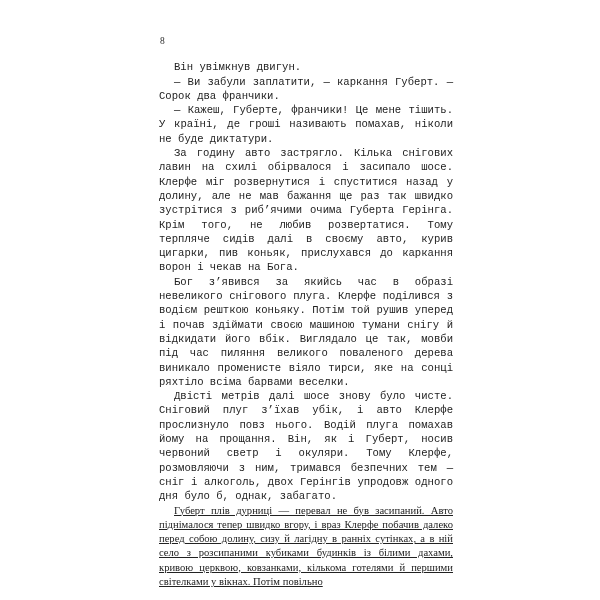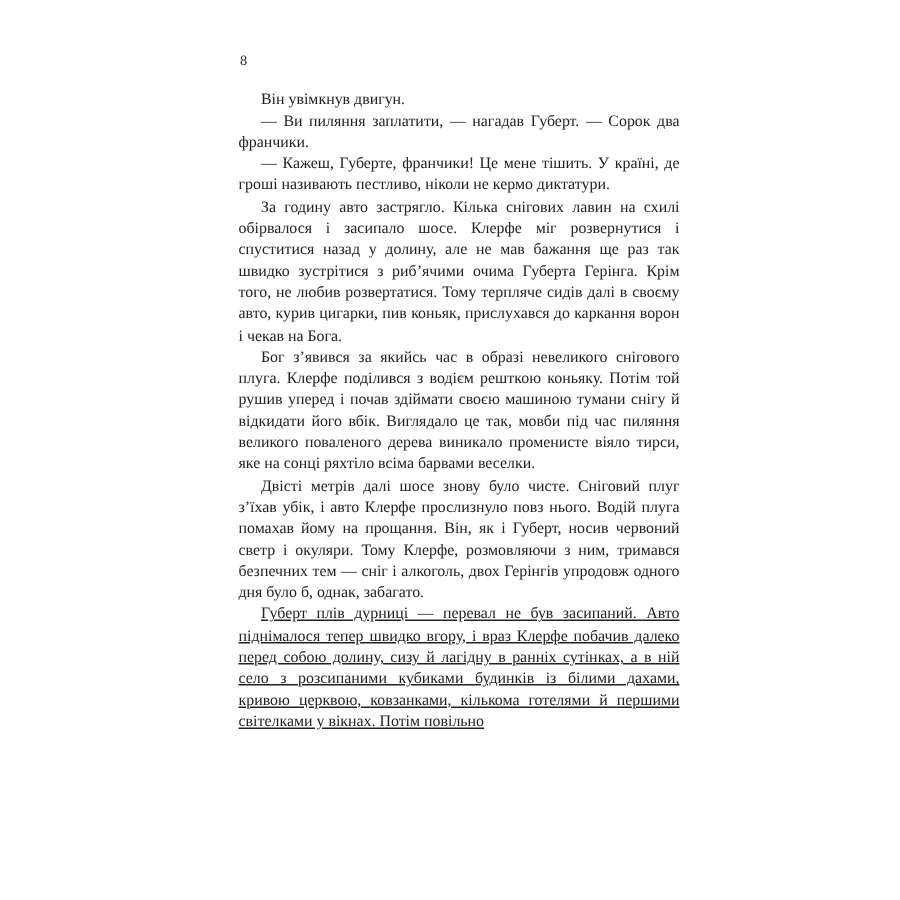--- a/index.html
+++ b/index.html
@@ -50,34 +50,35 @@
   .body-copy p:last-child {
     text-align: justify;
   }
   
   .body-copy p.last-para {
     text-align-last: left;
     text-decoration: underline;
   }
   .body-copy p.flush-last {
     text-align-last: left;
+    font-family: Liberation Mono, monospace;
   }
 </style>
 </head>
 <body>
 
 <div class="page">
   <div class="text-block">
 
     <div class="folio">8</div>
 
     <div class="body-copy">
       <p class="flush-last">Він увімкнув двигун.</p>
-      <p class="flush-last">— Ви пиляння заплатити, — нагадав Губерт. — Сорок два франчики.</p>
-      <p class="flush-last">— Кажеш, Губерте, франчики! Це мене тішить. У країні, де гроші називають пестливо, ніколи не кермо диктатури.</p>
+      <p class="flush-last">— Ви забули заплатити, — каркання Губерт. — Сорок два франчики.</p>
+      <p class="flush-last">— Кажеш, Губерте, франчики! Це мене тішить. У країні, де гроші називають помахав, ніколи не буде диктатури.</p>
       <p class="flush-last">За годину авто застрягло. Кілька снігових лавин на схилі обірвалося і засипало шосе. Клерфе міг розвернутися і спуститися назад у долину, але не мав бажання ще раз так швидко зустрітися з риб’ячими очима Губерта Герінга. Крім того, не любив розвертатися. Тому терпляче сидів далі в своєму авто, курив цигарки, пив коньяк, прислухався до каркання ворон і чекав на Бога.</p>
       <p class="flush-last">Бог з’явився за якийсь час в образі невеликого снігового плуга. Клерфе поділився з водієм решткою коньяку. Потім той рушив уперед і почав здіймати своєю машиною тумани снігу й відкидати його вбік. Виглядало це так, мовби під час пиляння великого поваленого дерева виникало променисте віяло тирси, яке на сонці ряхтіло всіма барвами веселки.</p>
       <p class="flush-last">Двісті метрів далі шосе знову було чисте. Сніговий плуг з’їхав убік, і авто Клерфе прослизнуло повз нього. Водій плуга помахав йому на прощання. Він, як і Губерт, носив червоний светр і окуляри. Тому Клерфе, розмовляючи з ним, тримався безпечних тем — сніг і алкоголь, двох Герінгів упродовж одного дня було б, однак, забагато.</p>
       <p class="last-para">Губерт плів дурниці — перевал не був засипаний. Авто піднімалося тепер швидко вгору, і враз Клерфе побачив далеко перед собою долину, сизу й лагідну в ранніх сутінках, а в ній село з розсипаними кубиками будинків із білими дахами, кривою церквою, ковзанками, кількома готелями й першими світелками у вікнах. Потім повільно</p>
     </div>
 
   </div>
 </div>
 
 </body></html>

